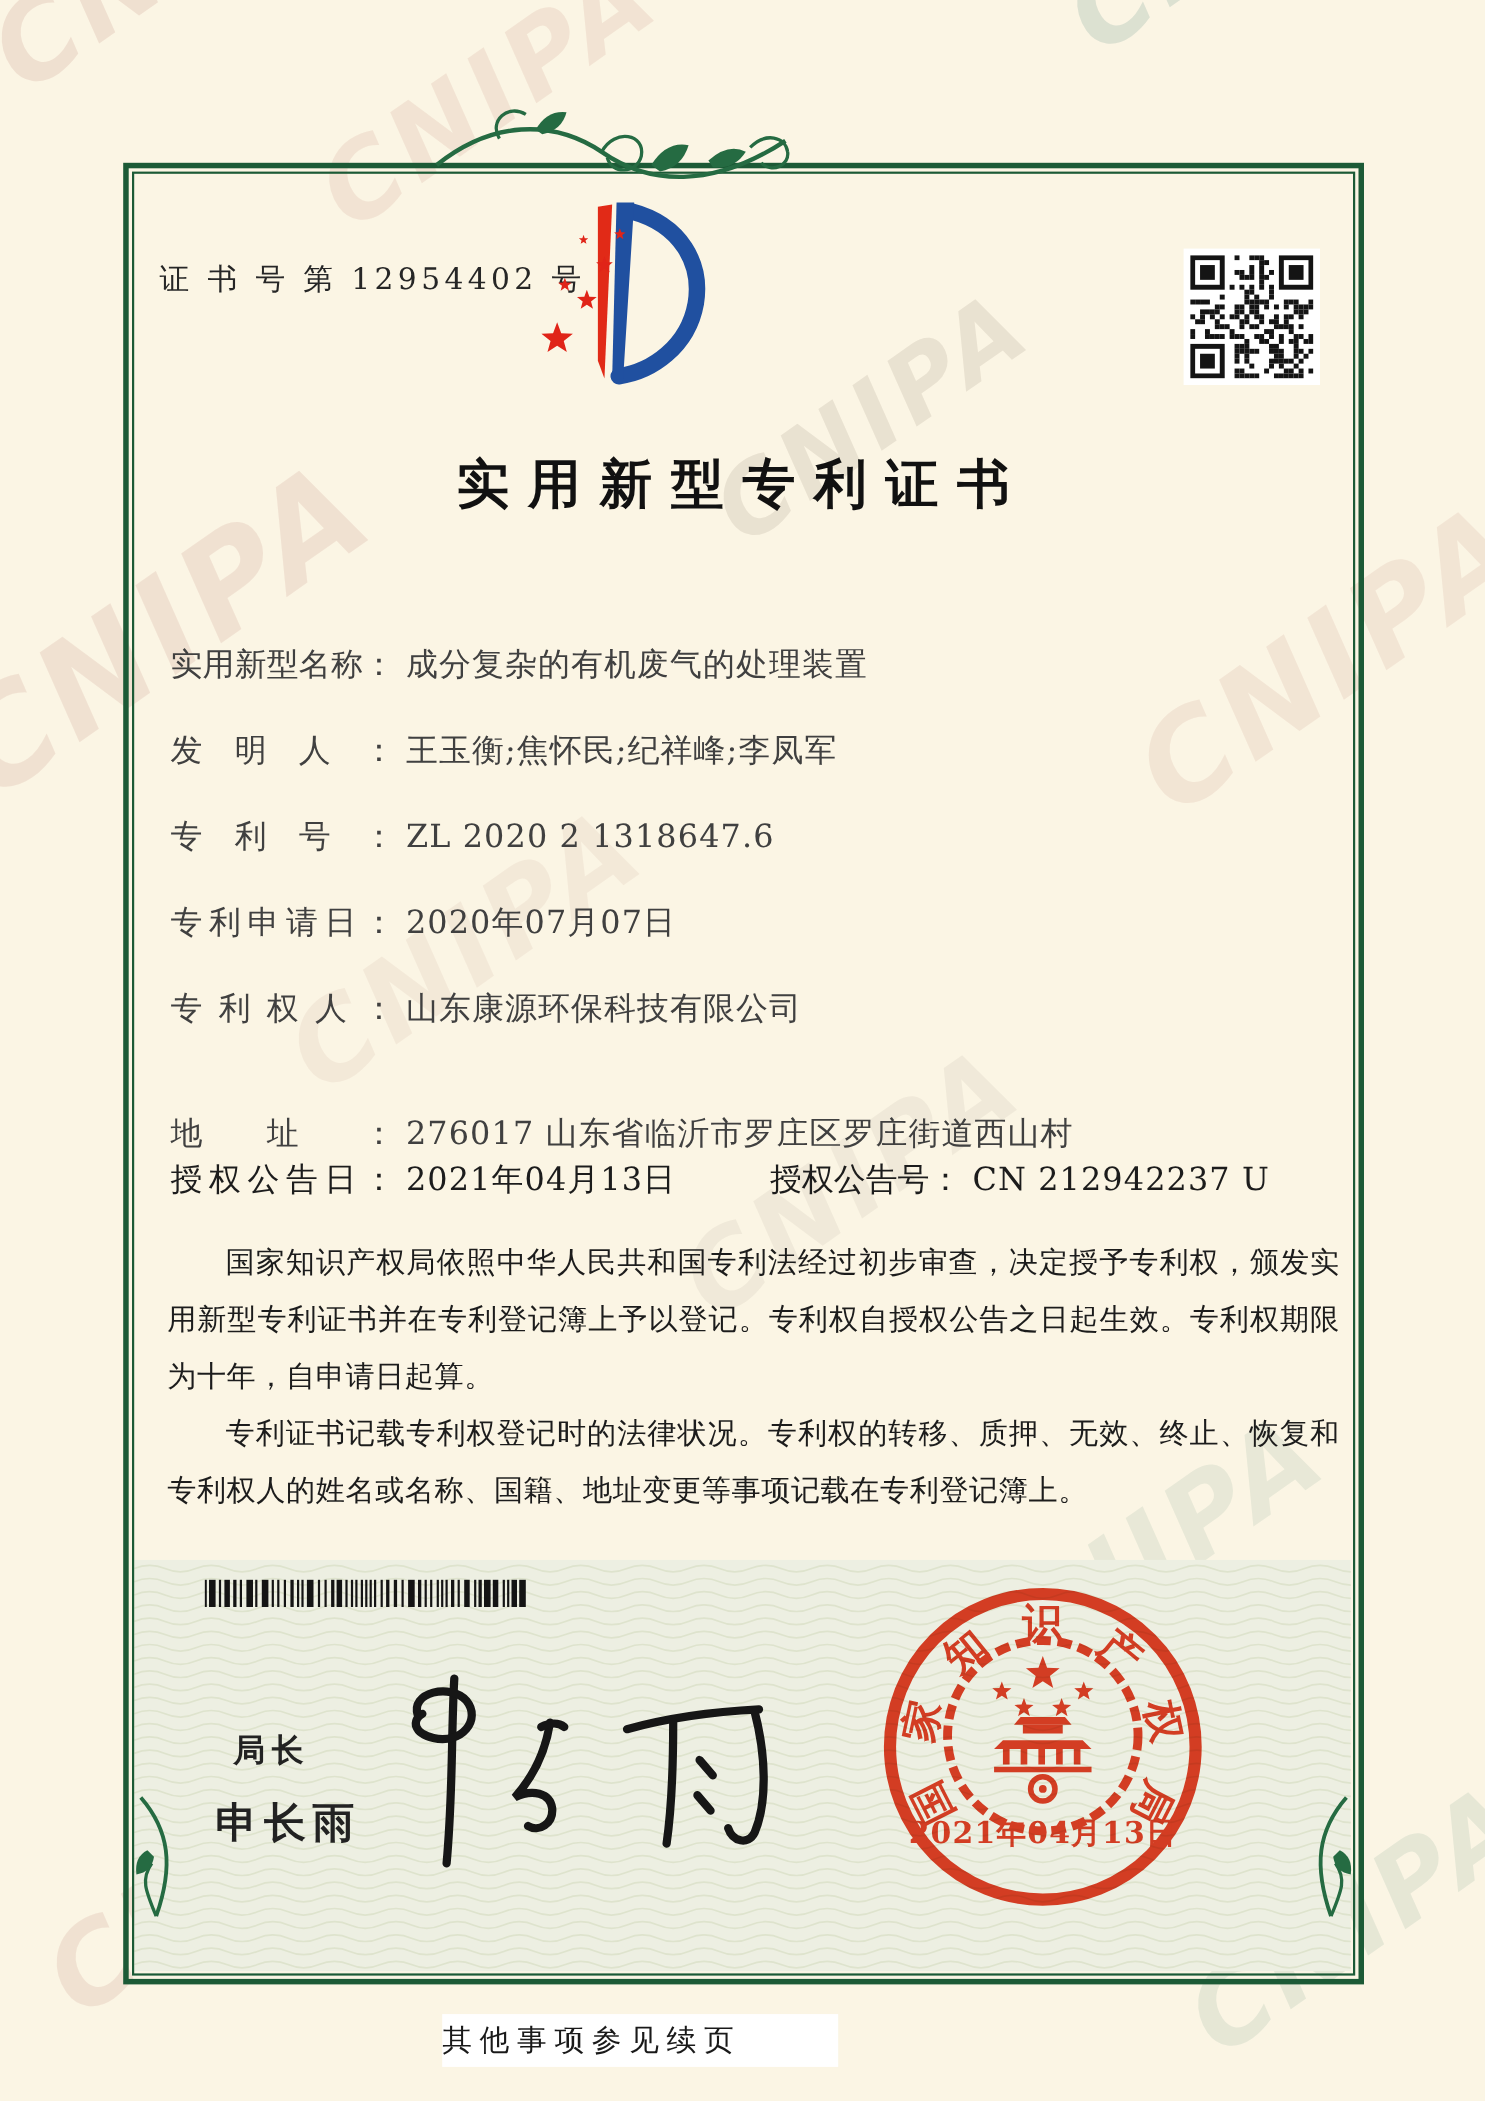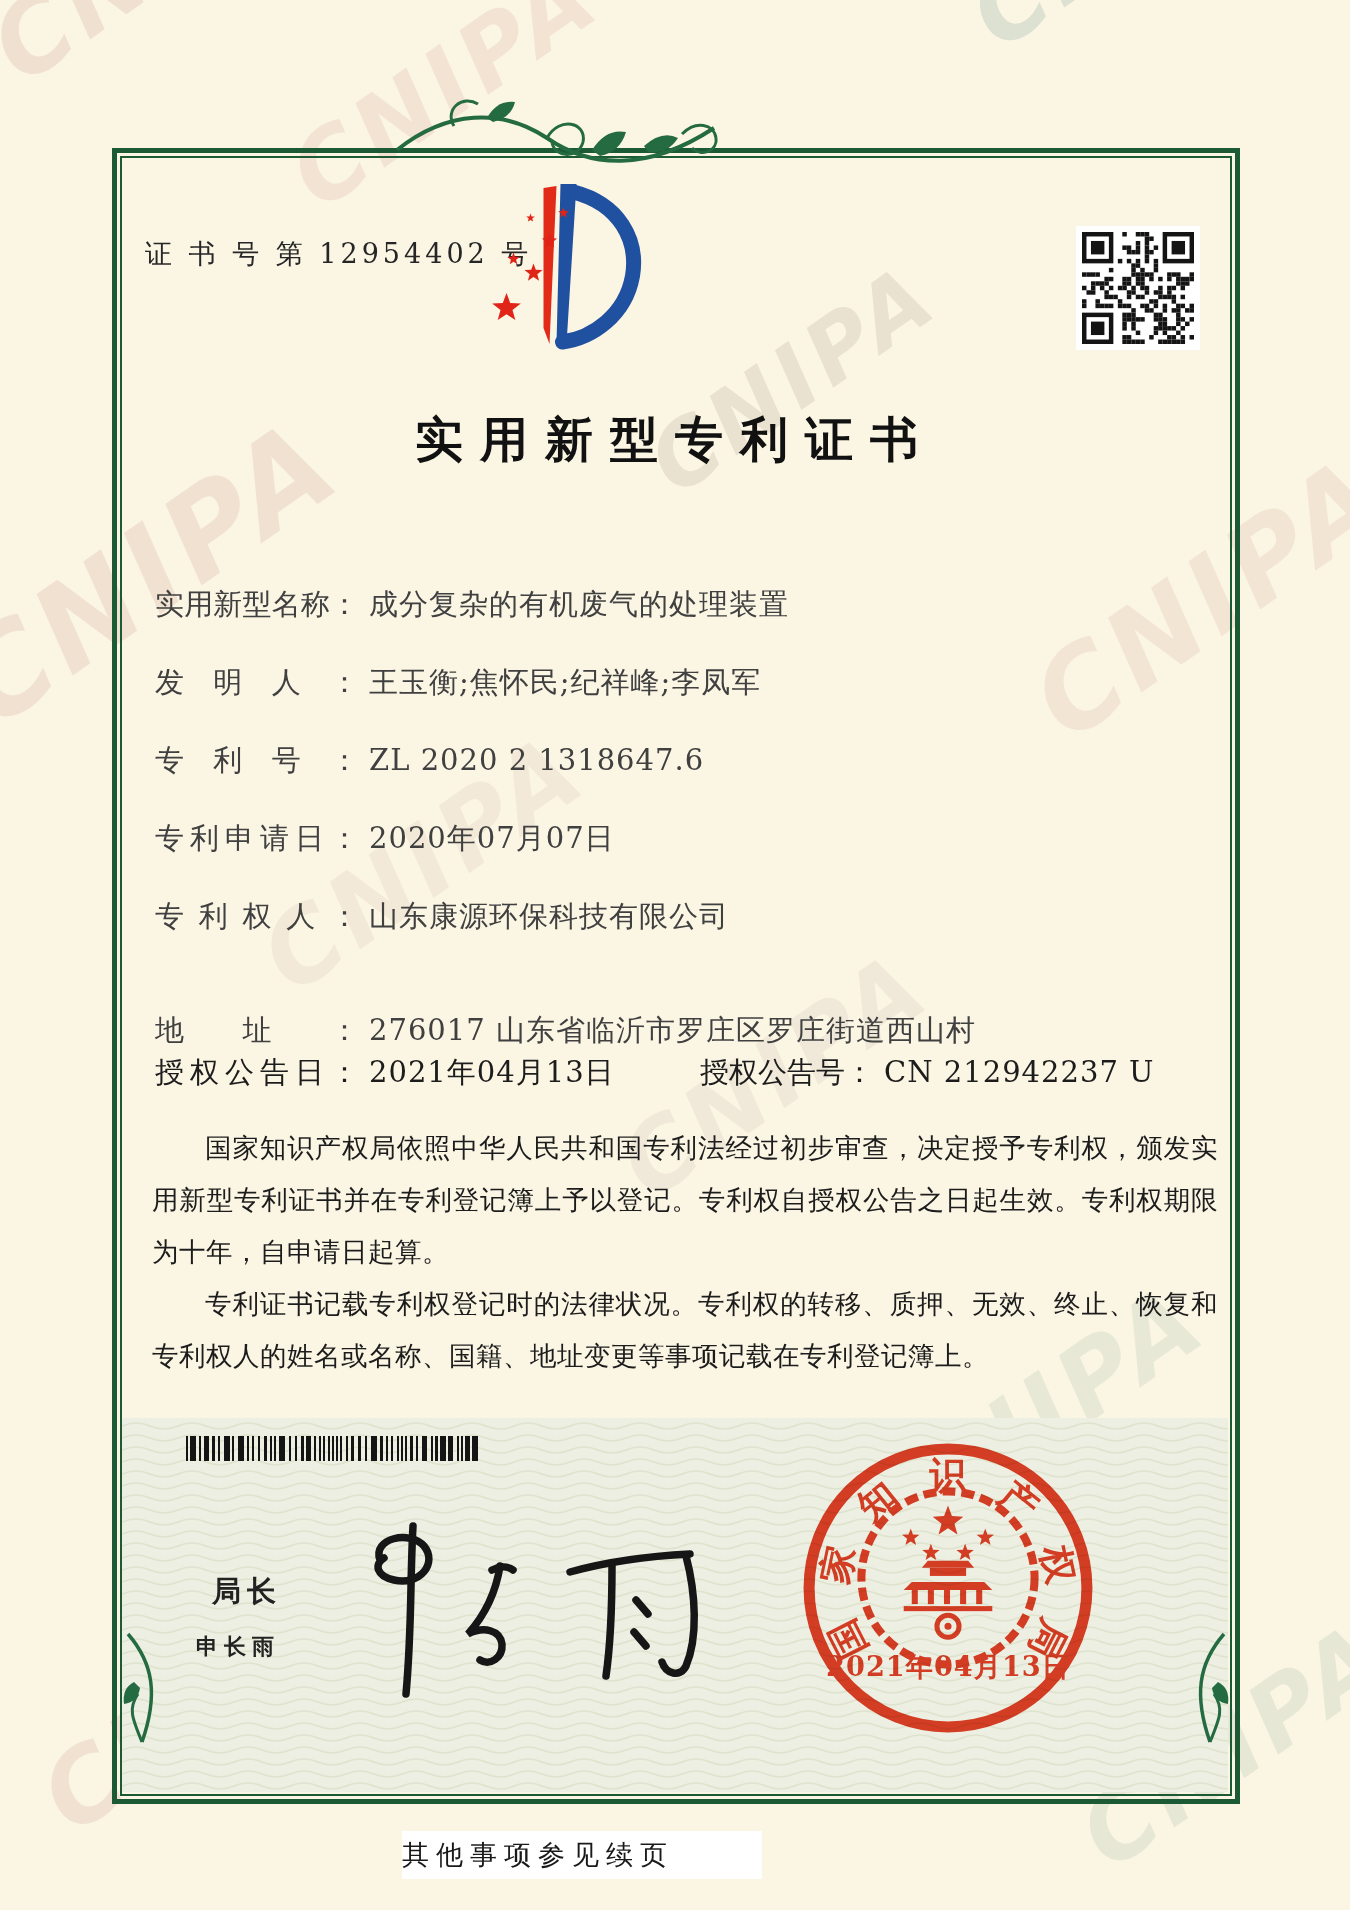--- a/index.html
+++ b/index.html
@@ -27,21 +27,21 @@
   .f-value{margin-left:10px;letter-spacing:1px;}
   .grant{position:absolute;left:155px;top:1053px;font-size:29px;color:#1c1c1c;white-space:nowrap;}
   .grant .g2{position:absolute;left:545px;top:0;}
   .paras{position:absolute;left:152px;top:1122px;width:1066px;font-size:26.5px;line-height:52px;
          text-align:justify;color:#1c1c1c;letter-spacing:0.5px;}
   .paras p{margin:0;text-indent:2em;}
   .barcode{position:absolute;left:186px;top:1436px;}
   .signer-t{position:absolute;left:196px;top:1572px;font-family:"DejaVu Sans","Liberation Sans",sans-serif;
             font-size:29px;font-weight:600;color:#222;letter-spacing:6px;margin-left:16px;}
   .signer-n{position:absolute;left:196px;top:1632px;font-family:"DejaVu Sans","Liberation Sans",sans-serif;
-            font-size:22px;font-weight:600;color:#222;letter-spacing:6px;}
+            font-size:38px;font-weight:600;color:#222;letter-spacing:6px;}
   .sig{position:absolute;left:350px;top:1508px;width:370px;height:200px;}
   .seal{position:absolute;left:797px;top:1437px;width:302px;height:302px;opacity:.95;mix-blend-mode:multiply;}
   .seal-date{fill:#e2361b;font-size:27px;font-weight:bold;letter-spacing:1px;
              font-family:"DejaVu Serif","Liberation Serif",serif;}
   .page-info{position:absolute;left:130px;top:1740px;width:1016px;text-align:center;
              font-size:26px;color:#222;letter-spacing:2px;}
   .cont-box{position:absolute;left:402px;top:1831px;width:360px;height:48px;background:#fff;
             display:flex;align-items:center;font-size:27px;
             letter-spacing:7px;color:#191919;}
 </style>

